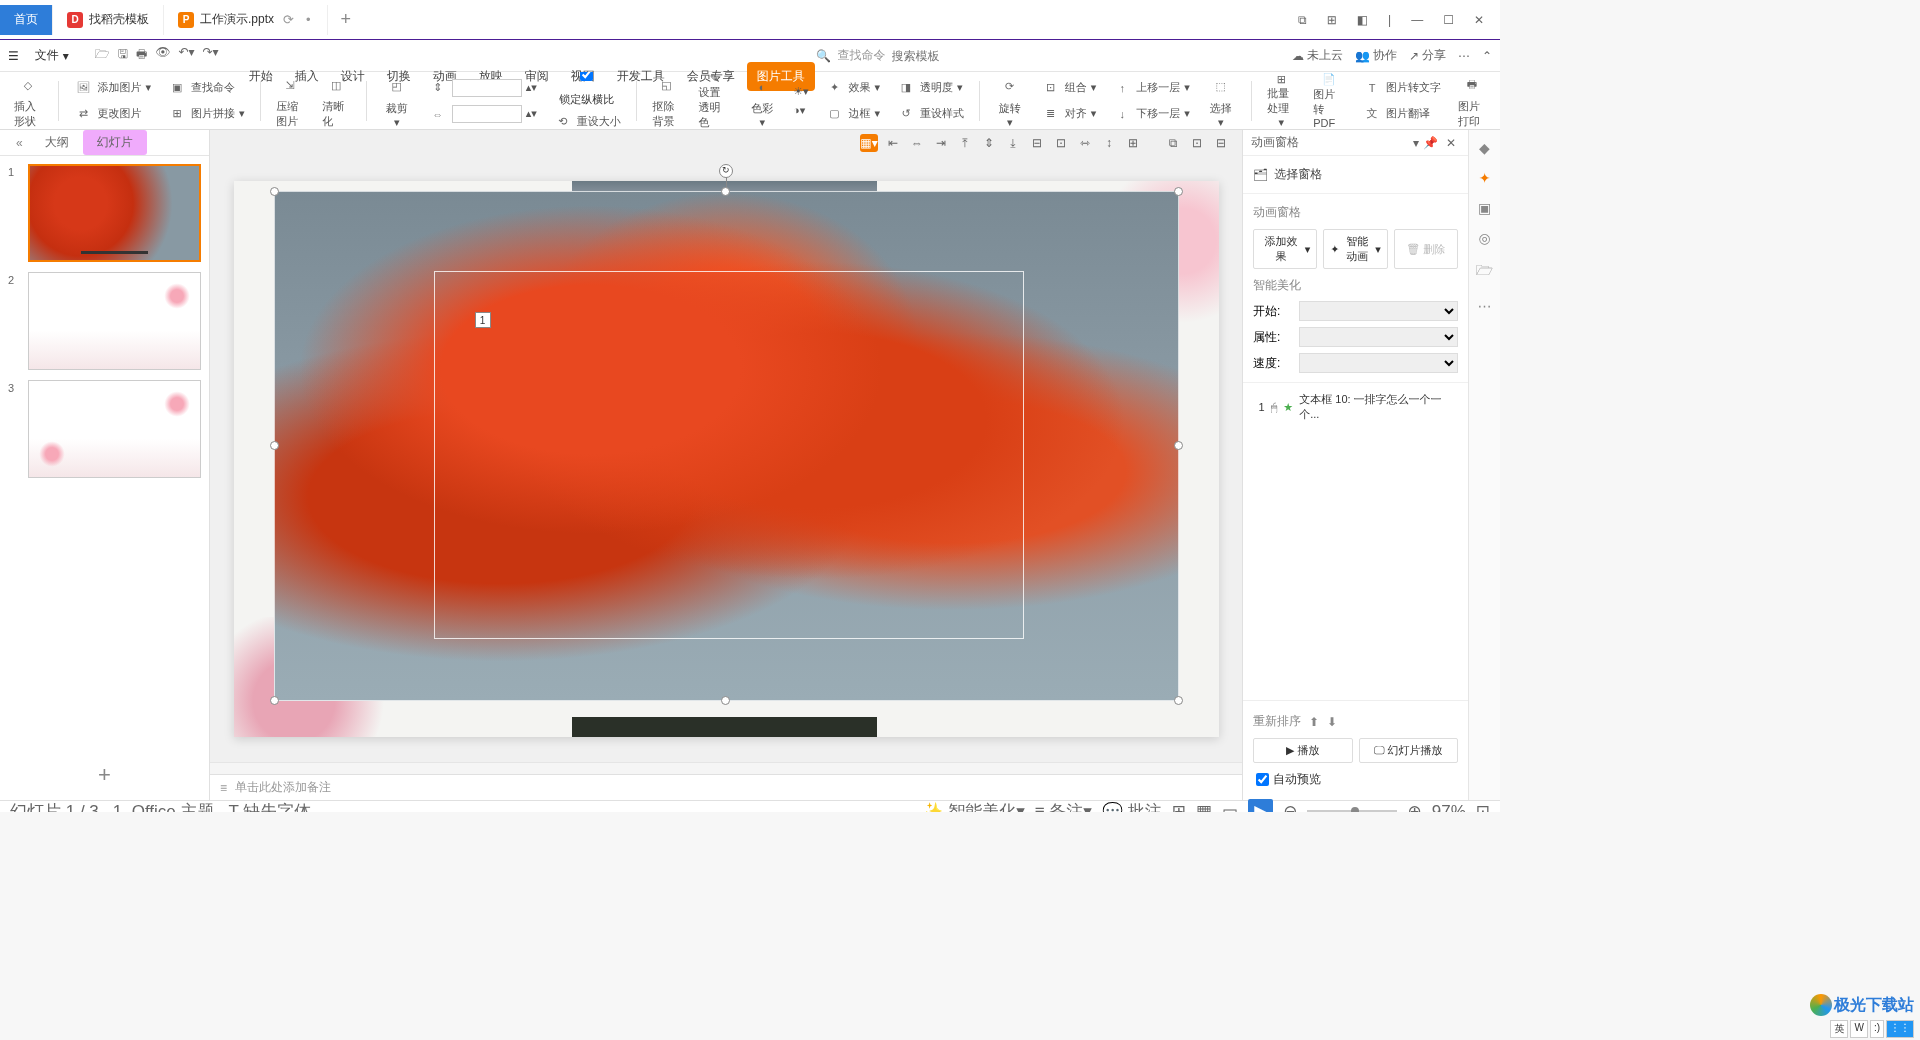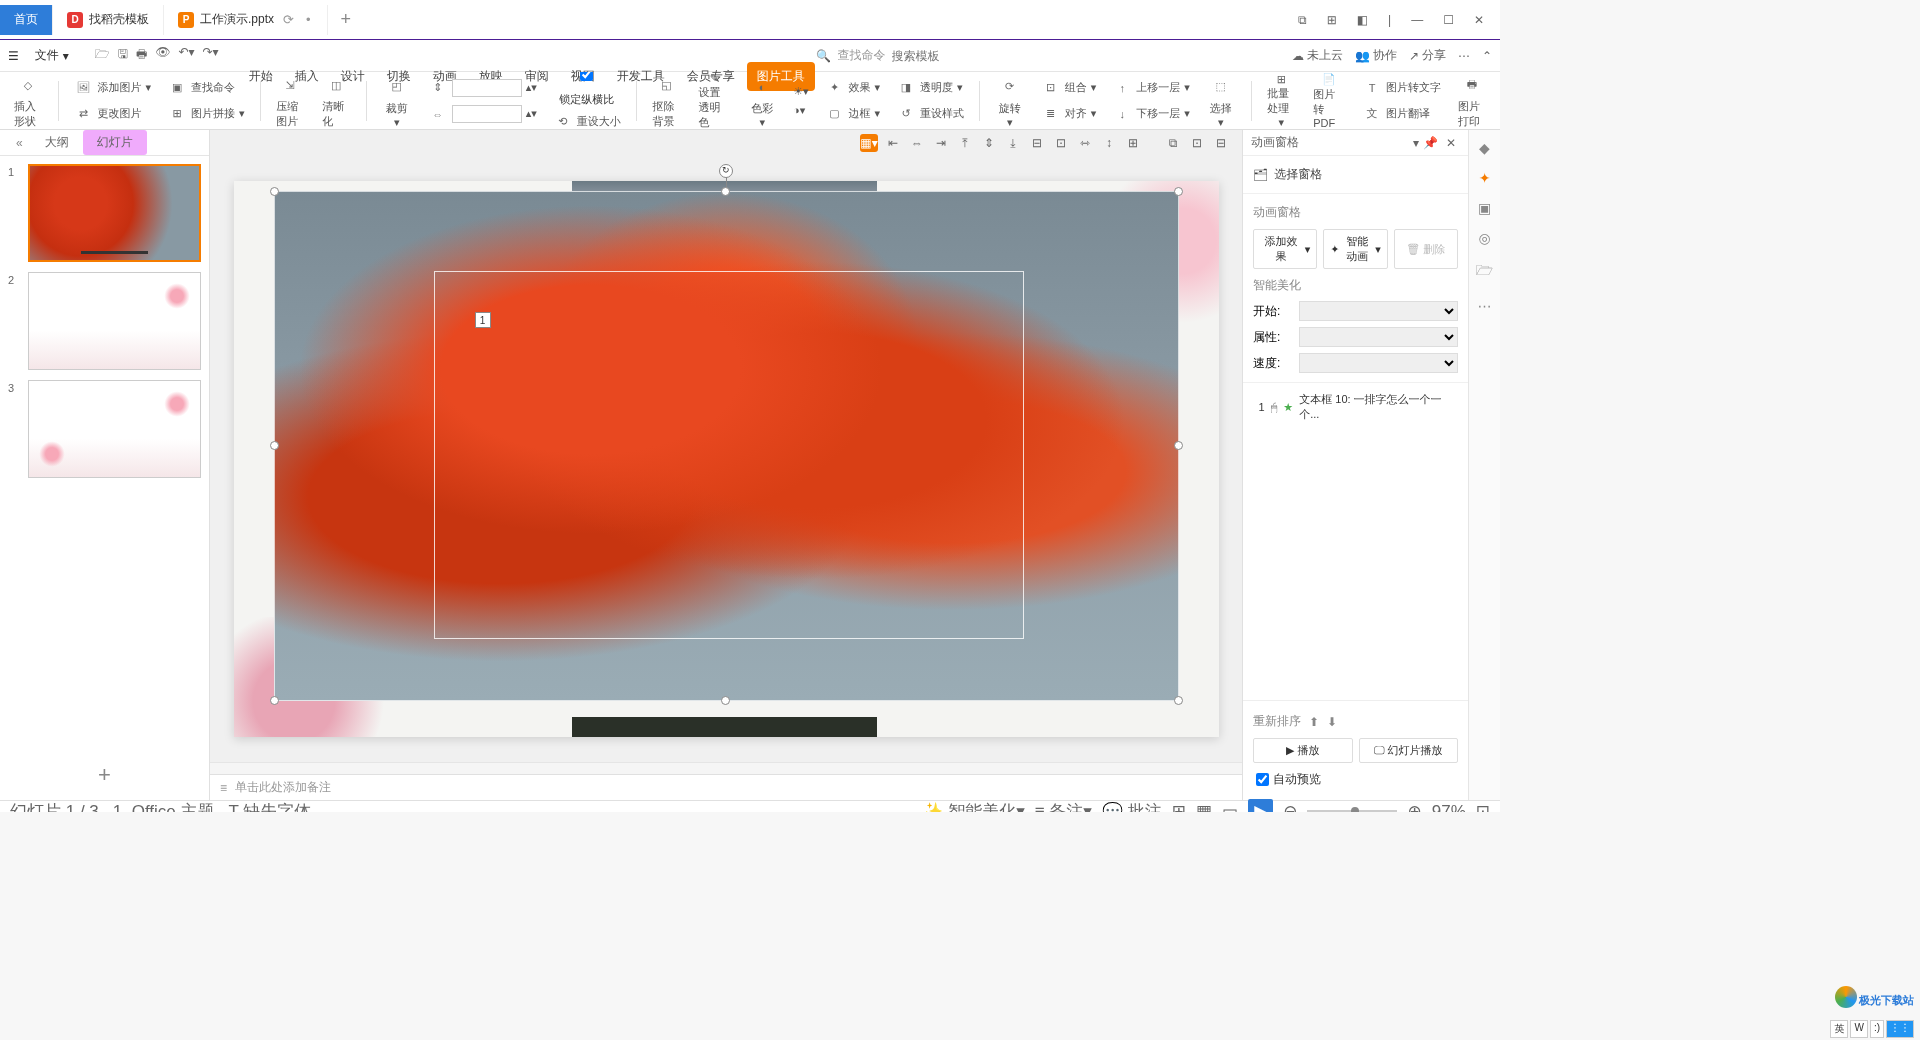--- a/index.html
+++ b/index.html
@@ -126,21 +126,21 @@
 
 .side-icons { width: 32px; background: #fafafa; border-left: 1px solid #e5e5e5; display: flex; flex-direction: column; align-items: center; gap: 14px; padding-top: 10px; color: #888; }
 .side-icons span { cursor: pointer; font-size: 14px; }
 .side-icons span.active { color: #f57c00; }
 
 
 .statusbar { height: 22px; background: #fff; border-top: 1px solid #e0e0e0; display: flex; align-items: center; padding: 0 10px; font-size: 17px; color: #666; gap: 14px; }
 .status-right { margin-left: auto; display: flex; align-items: center; gap: 10px; }
 .zoom-slider { width: 90px; height: 3px; background: #ccc; position: relative; }
 .zoom-thumb { position: absolute; left: 48%; top: -3px; width: 8px; height: 8px; background: #888; border-radius: 50%; }
-.watermark { position: absolute; right: 6px; bottom: 32px; display: flex; align-items: flex-end; gap: 2px; font-size: 11px; z-index: 100; }
+.watermark { position: absolute; right: 6px; bottom: 24px; display: flex; align-items: center; gap: 2px; font-size: 16px; z-index: 100; }
 .wm-logo { width: 22px; height: 22px; border-radius: 50%; background: conic-gradient(#ff9800, #2196f3, #4caf50, #ff9800); }
 .wm-text { color: #2e7dd9; font-weight: bold; }
 .ime-bar { position: absolute; right: 6px; bottom: 2px; display: flex; gap: 2px; font-size: 10px; z-index: 100; }
 .ime-bar span { padding: 1px 3px; border: 1px solid #ccc; background: #fff; }
 </style>
 </head>
 <body>
 
 <div class="titlebar">
   <div class="tab home">首页</div>

